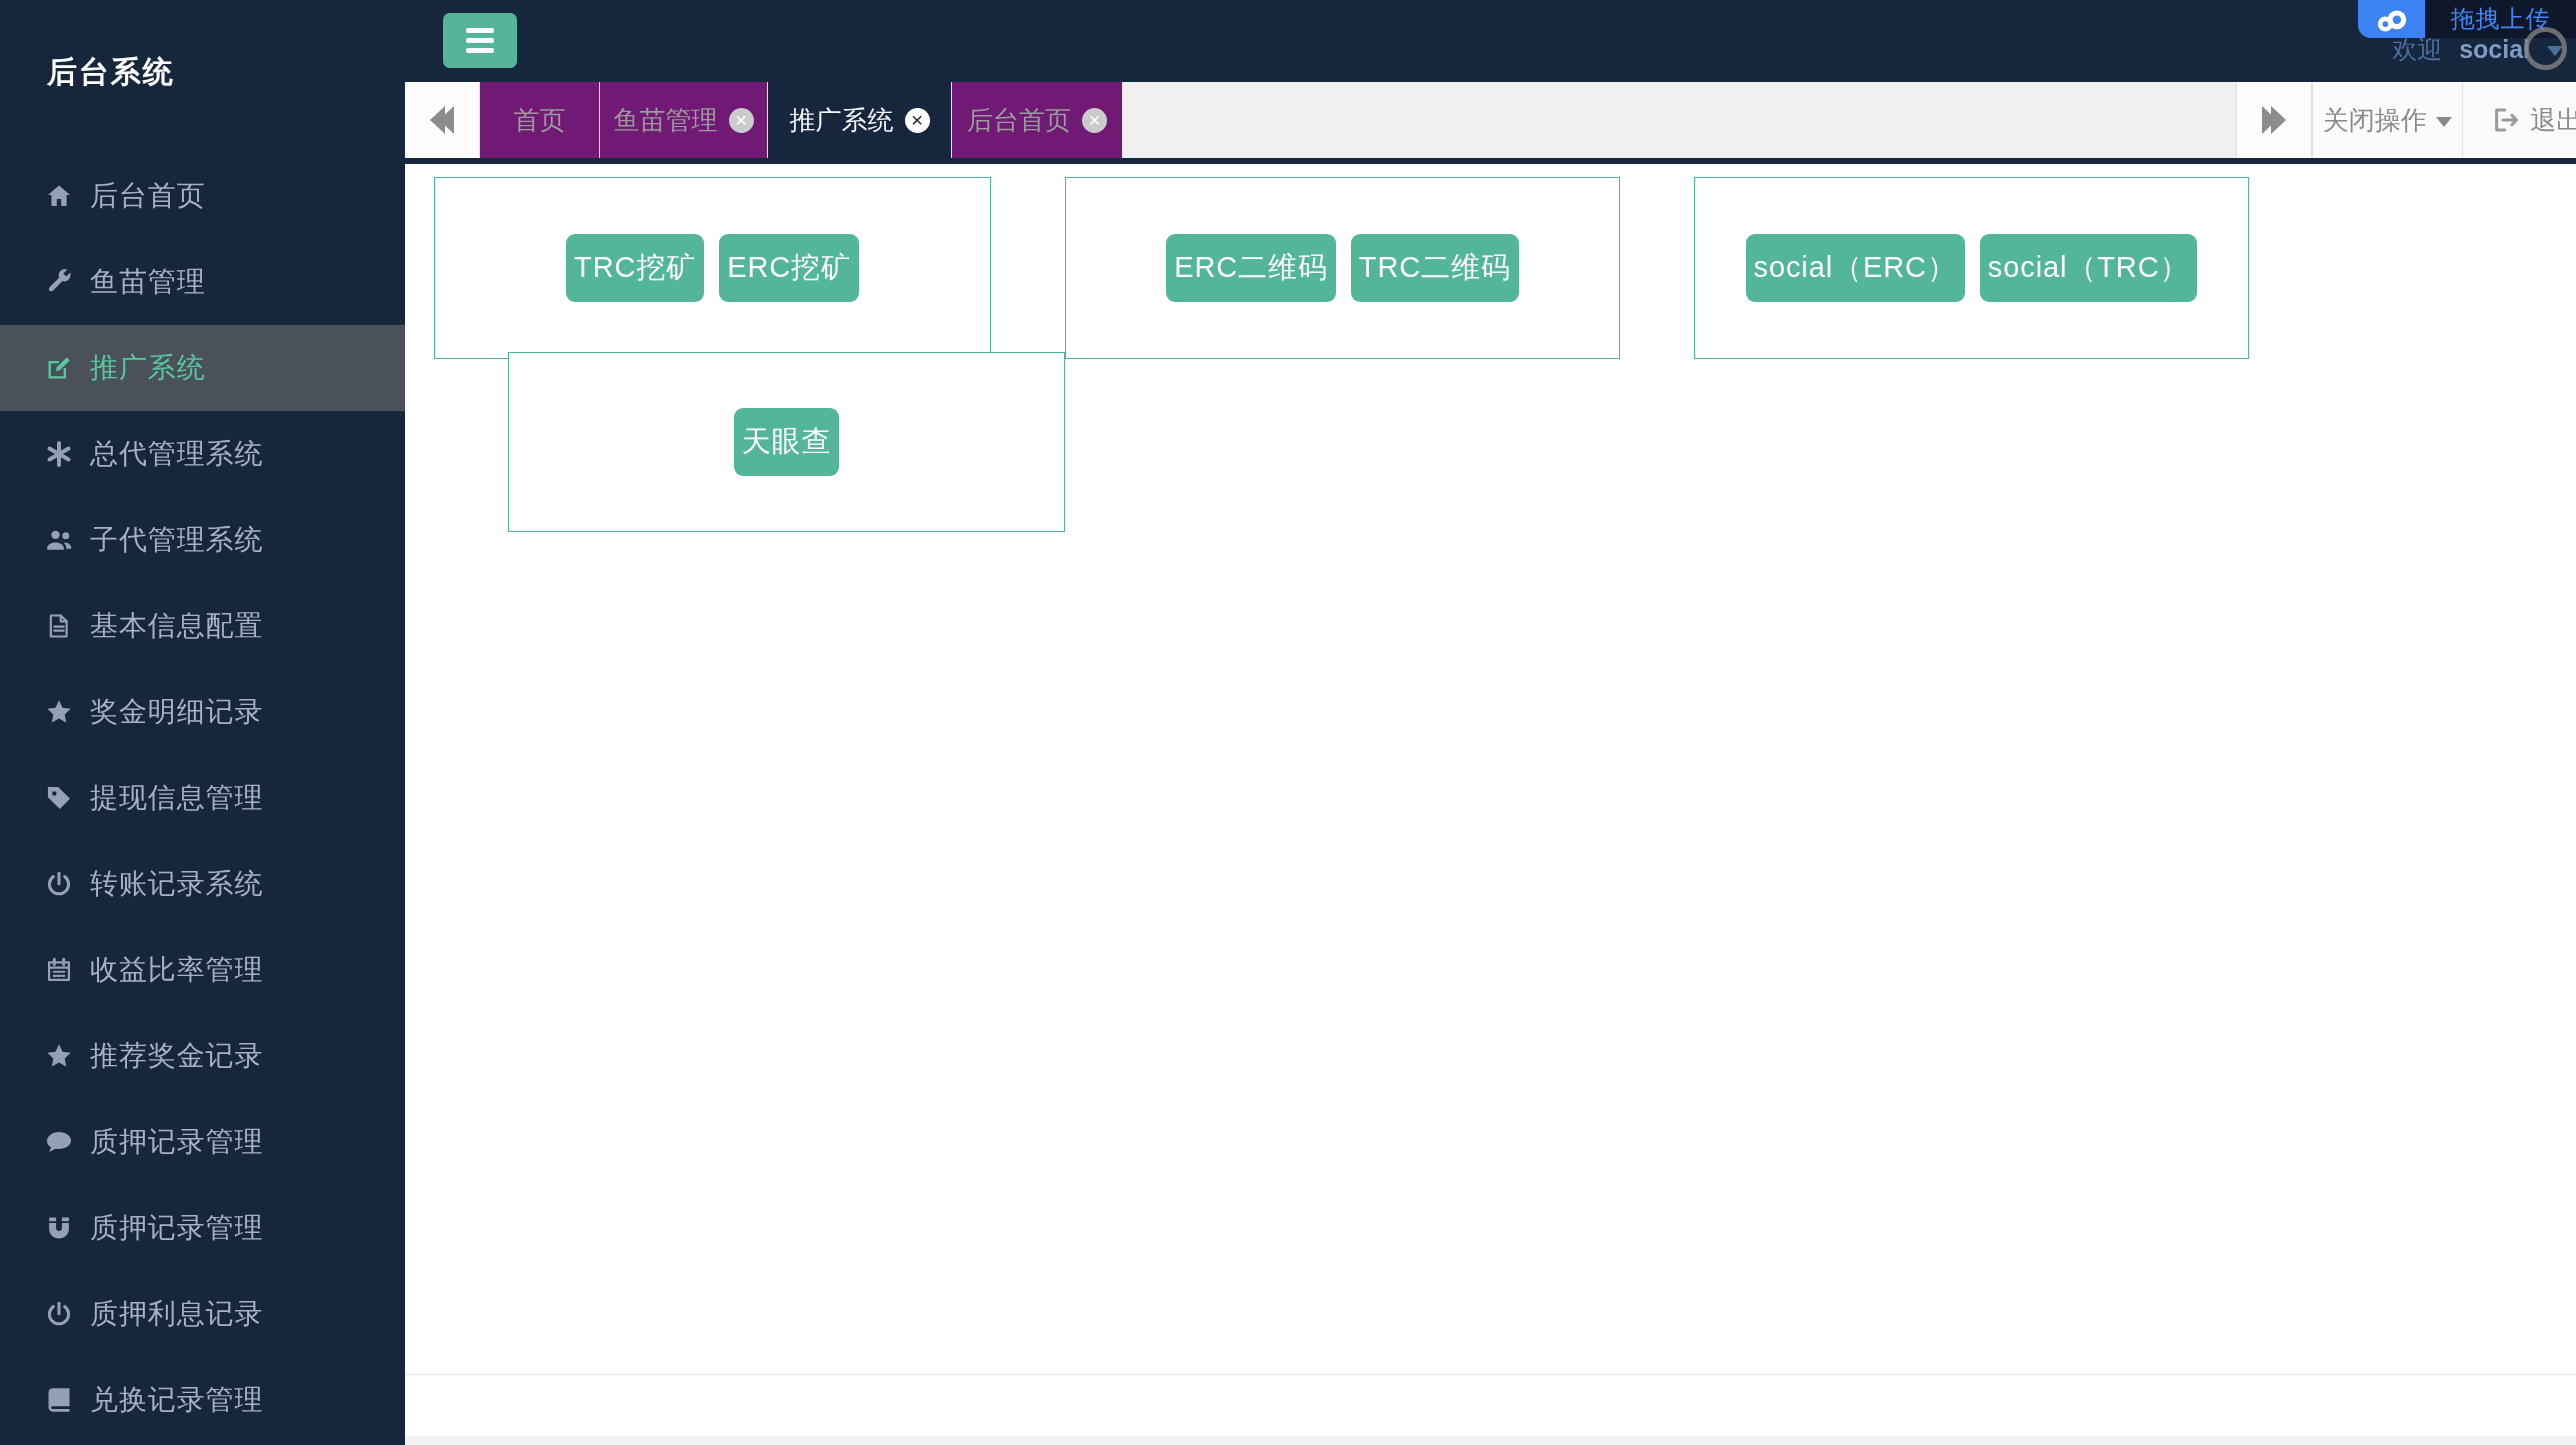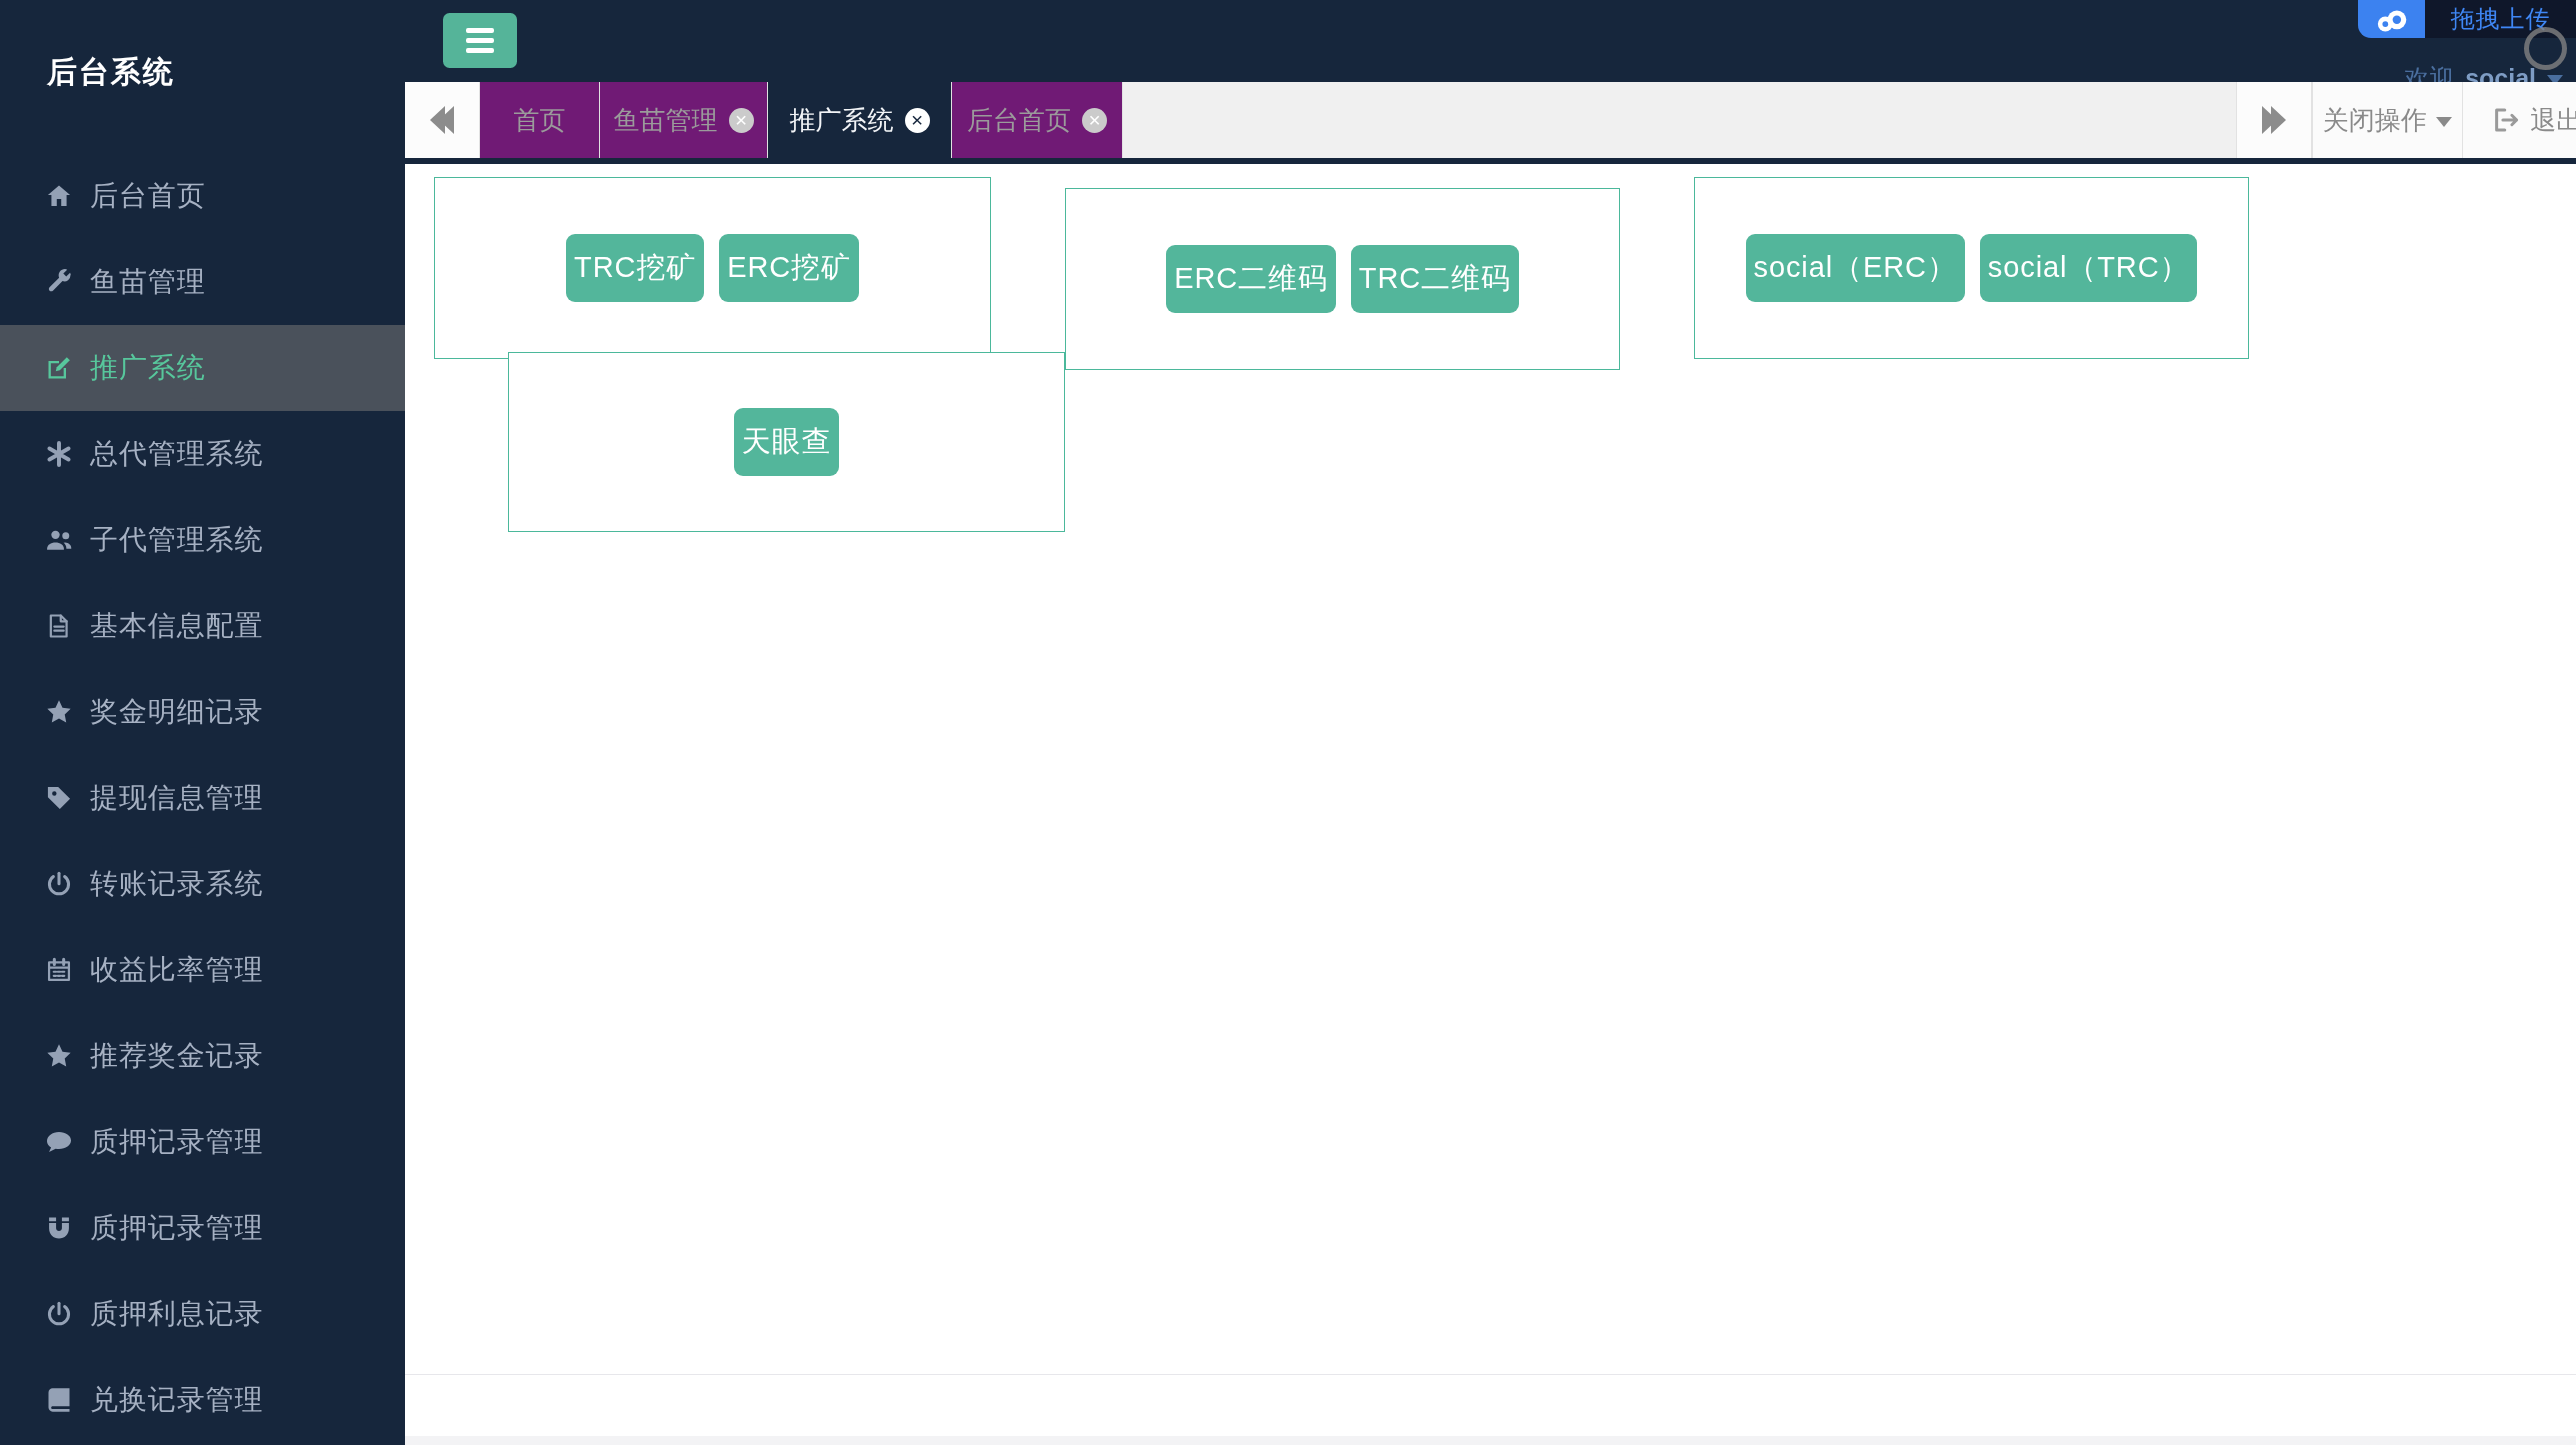--- a/index.html
+++ b/index.html
@@ -17,21 +17,21 @@
   .nav-item .icon svg{width:28px;height:28px;display:block;}
   .nav-item .label{position:absolute;left:90px;top:50%;transform:translateY(-50%);font-size:28px;color:#A6B1C3;letter-spacing:0.9px;white-space:nowrap;}
   .nav-item.active{background:#4A515B;}
   .nav-item.active .icon{color:#57C79C;}
   .nav-item.active .label{color:#57C79C;}
   
   .header{position:absolute;left:405px;top:0;width:2171px;height:82px;background:#16263C;z-index:2;}
   .hamburger{position:absolute;left:38px;top:13px;width:74px;height:55px;background:#55B499;border-radius:6.5px;
     display:flex;flex-direction:column;justify-content:center;align-items:center;gap:5.6px;cursor:pointer;}
   .hamburger span{width:28px;height:4.6px;background:#ffffff;border-radius:1.9px;}
-  .welcome{position:absolute;right:13px;top:33px;font-size:25px;color:#4A6E9E;display:flex;align-items:center;gap:11px;white-space:nowrap;margin-top:29px;}
+  .welcome{position:absolute;right:13px;top:33px;font-size:25px;color:#4A6E9E;display:flex;align-items:center;gap:17px;white-space:nowrap;}
   .welcome .uname{font-weight:bold;color:#7E9CC4;}
   .welcome .caret{width:0;height:0;border-left:8.3px solid transparent;border-right:8.3px solid transparent;border-top:10.2px solid #4A6E9E;margin-top:3.7px;}
   
   .upload-overlay{position:absolute;left:2358px;top:0;height:38px;display:flex;z-index:6;}
   .upload-overlay .cloud-btn{width:67px;height:38px;background:#3C82F0;border-radius:0 0 0 13px;display:flex;align-items:center;justify-content:center;}
   .upload-overlay .strip{width:151px;height:38px;background:#0f172a;display:flex;align-items:center;justify-content:center;}
   .upload-overlay .strip .txt{font-size:24px;color:#3F87F5;letter-spacing:0.9px;}
   .lens-ring{position:absolute;left:2524px;top:27px;width:33px;height:33px;border:5.6px solid rgba(130,130,130,0.8);border-radius:50%;z-index:7;}
   
   .tabbar{position:absolute;left:405px;top:82px;width:2171px;height:76px;background:#F0F0F0;border-bottom:6.5px solid #16263C;display:flex;z-index:4;}
@@ -48,21 +48,21 @@
   .tab.active .close-dot{background:#FFFFFF;color:#16263C;}
   .tab-filler{flex:1;background:#F0F0F0;}
   .tab-action{height:76px;display:flex;align-items:center;justify-content:center;background:#FBFBFB;font-size:26px;color:#8A8A8A;border-left:0.9px solid #E2E2E2;cursor:pointer;white-space:nowrap;gap:9.3px;}
   .tab-action .dd-caret{width:0;height:0;border-left:8.3px solid transparent;border-right:8.3px solid transparent;border-top:10.2px solid #8A8A8A;margin-top:3.7px;}
   .tab-action .out-icon{width:30px;height:30px;color:#9A9A9A;}
   .tab-action .out-icon svg{width:30px;height:30px;display:block;}
   
   .content{position:absolute;left:405px;top:164px;width:2171px;height:1282px;background:#ffffff;z-index:1;}
   .group-box{position:absolute;border:1.9px solid #4BB89B;background:#ffffff;display:flex;align-items:center;justify-content:center;gap:15px;}
   .gb1{left:29px;top:13px;width:555px;height:180px;}
-  .gb2{left:660px;top:24px;width:553px;height:180px;}
+  .gb2{left:660px;top:13px;width:553px;height:180px;}
   .gb3{left:1289px;top:13px;width:553px;height:180px;}
   .gb4{left:103px;top:188px;width:555px;height:178px;}
   .gbtn{background:#53B69B;color:#ffffff;font-size:29px;padding:14px 8px;border:none;border-radius:9px;cursor:pointer;
     font-family:"Liberation Sans","DejaVu Sans",sans-serif;white-space:nowrap;letter-spacing:0.9px;}
   .hr-line{position:absolute;left:405px;top:1374px;width:2171px;height:0;border-top:1.9px solid #E7E7EB;z-index:1;}
   .bottom-strip{position:absolute;left:405px;top:1436px;width:2171px;height:9.3px;background:#F3F3F5;z-index:1;}
   svg{fill:currentColor;}
   .stroke-icon{fill:none;stroke:currentColor;stroke-width:1.9;stroke-linecap:round;stroke-linejoin:round;}
 </style>
 </head>

